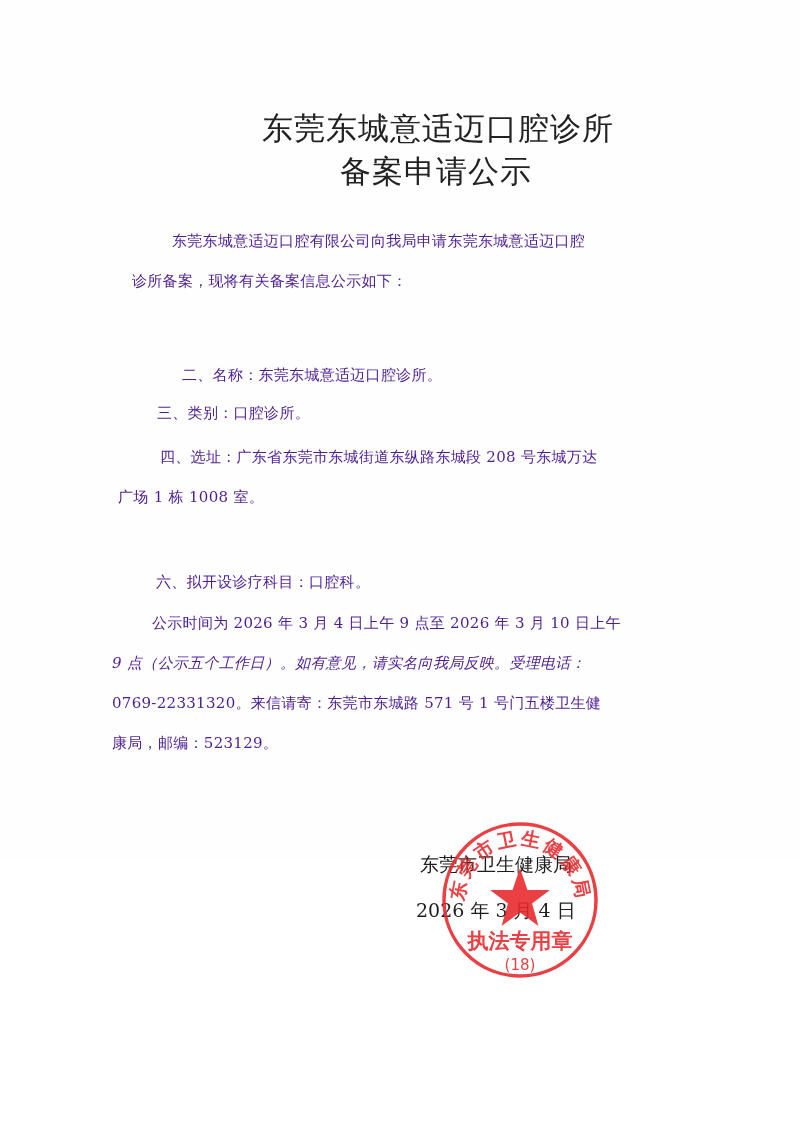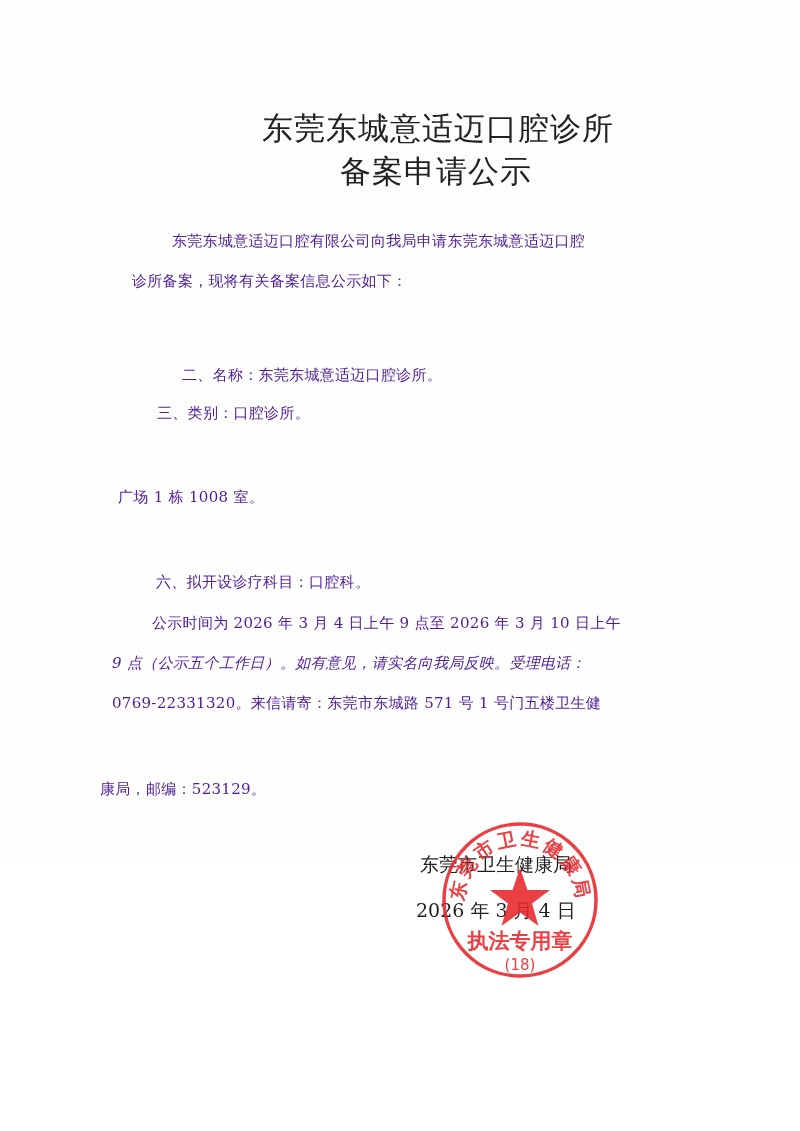--- a/index.html
+++ b/index.html
@@ -68,29 +68,32 @@
 
   <div class="line" style="left:172px; top:232px;">东莞东城意适迈口腔有限公司向我局申请东莞东城意适迈口腔</div>
   <div class="line" style="left:132px; top:272px;font-family:Liberation Mono, monospace;">诊所备案，现将有关备案信息公示如下：</div>
 
   <div class="line" style="left:158px; top:366px;margin-left:24px;">
     <span>二、名称：</span><span>东莞东城意适迈口腔诊所。</span>
   </div>
   <div class="line" style="left:157px; top:404px;">
     <span>三、类别：</span><span>口腔诊所。</span>
   </div>
+  <div class="line" style="left:160px; top:448px;">
+    <span>四、选址：</span><span>广东省东莞市东城街道东纵路东城段 208 号东城万达</span>
+  </div>
   <div class="line" style="left:118px; top:488px;">广场 1 栋 1008 室。</div>
   <div class="line" style="left:156px; top:573px;">
     <span>六、拟开设诊疗科目：</span><span>口腔科。</span>
   </div>
 
   <div class="line" style="left:152px; top:614px;">公示时间为 2026 年 3 月 4 日上午 9 点至 2026 年 3 月 10 日上午</div>
   <div class="line" style="left:112px; top:654px;font-style:italic;">9 点（公示五个工作日）。如有意见，请实名向我局反映。受理电话：</div>
   <div class="line" style="left:112px; top:694px;">0769-22331320。来信请寄：东莞市东城路 571 号 1 号门五楼卫生健</div>
-  <div class="line" style="left:100px; top:734px;margin-top:46px;">康局，邮编：523129。</div>
+  <div class="line" style="left:112px; top:734px;">康局，邮编：523129。</div>
 
   <div class="sign" style="left:420px; top:852px;">东莞市卫生健康局</div>
   <div class="sign" style="left:416px; top:898px;">2026 年 3 月 4 日</div>
 
   <svg class="stamp" viewBox="0 0 160 160">
     <defs>
       <path id="arcPath" d="M 26 96 A 56 56 0 1 1 134 96" fill="none"></path>
     </defs>
     <circle cx="80" cy="80" r="76" fill="none" stroke="#e8262b" stroke-width="3.5"></circle>
     <text font-family="DejaVu Sans, sans-serif" font-size="19" fill="#e8262b" font-weight="bold" letter-spacing="3">

